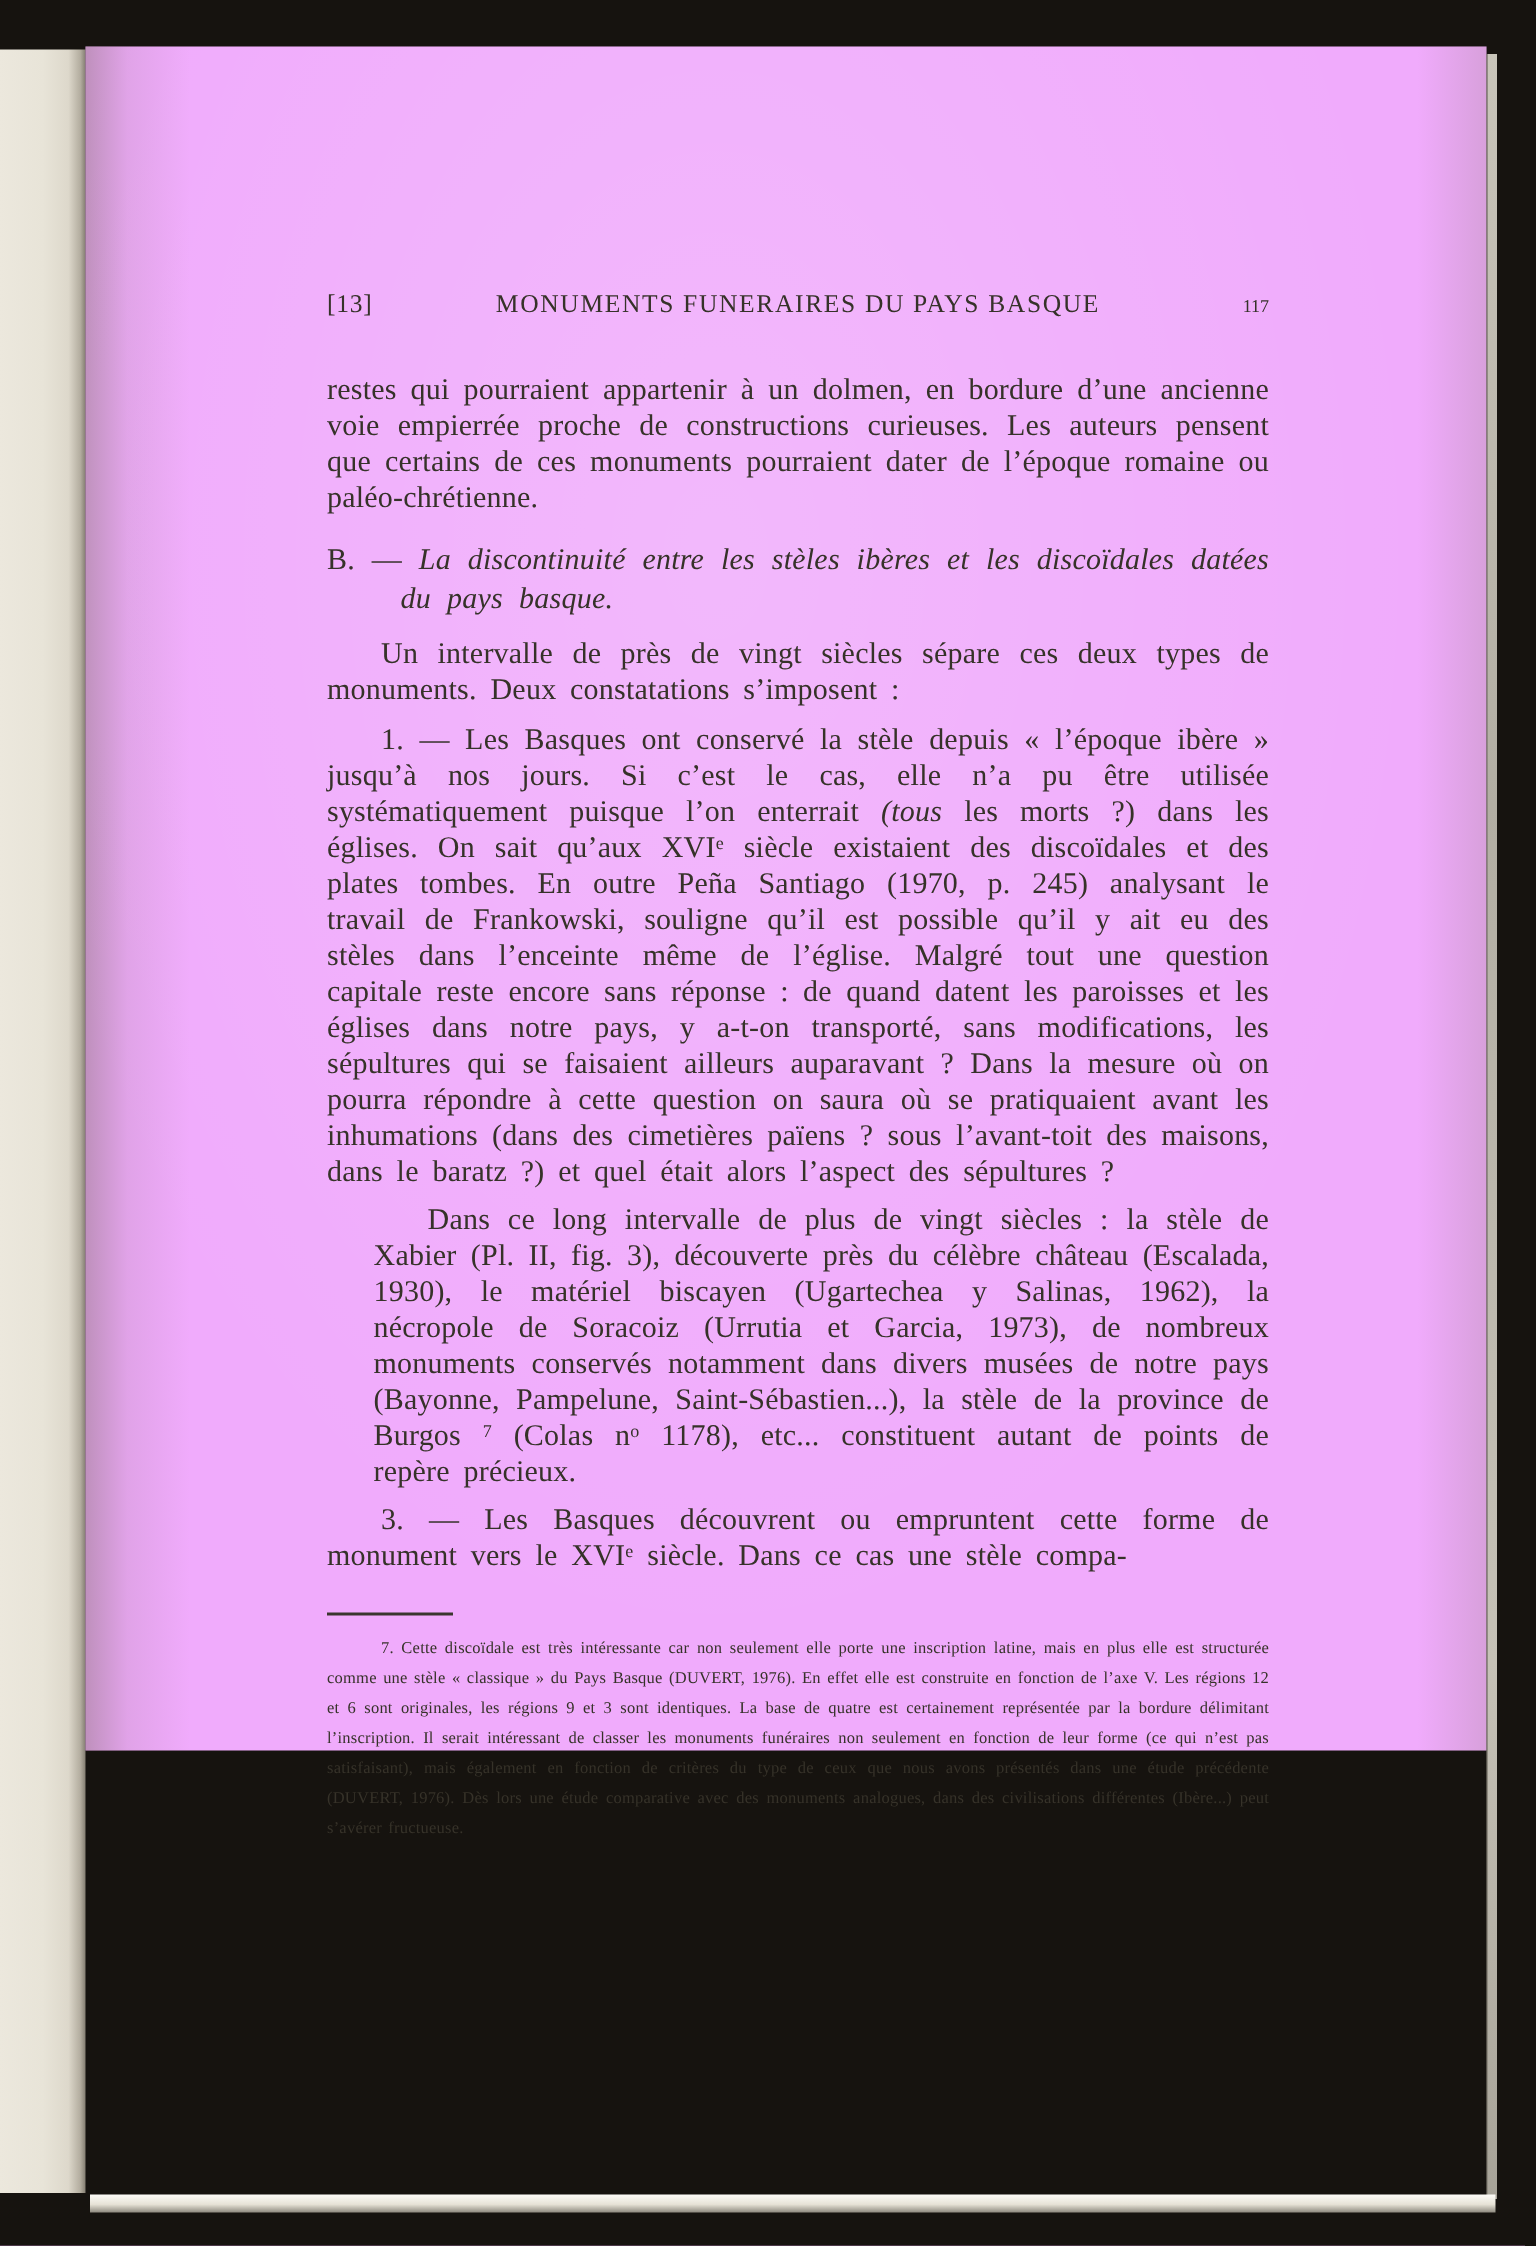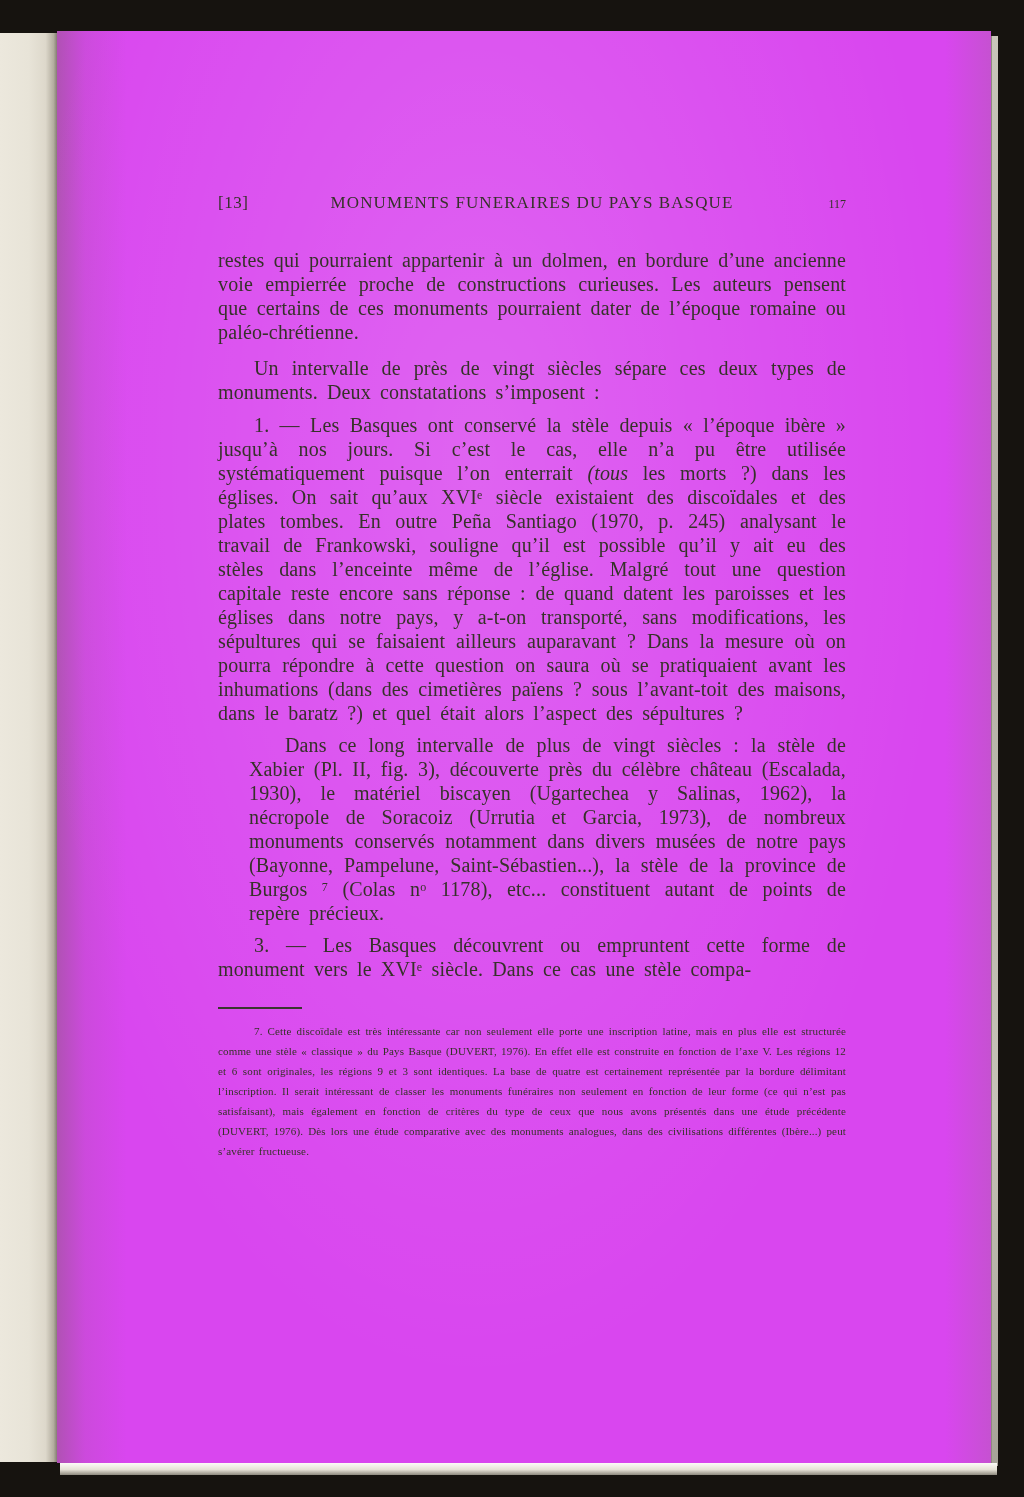--- a/index.html
+++ b/index.html
@@ -17,22 +17,22 @@
   
   .left-page {
     position: absolute; left: 0; top: 33px;
     width: 57px; height: 1429px;
     background: linear-gradient(90deg,
       #ece8dd 0%, #e8e4d8 50%, #ddd8cb 80%, #b3ad9f 94%, #847e72 100%);
   }
   
   .page {
     position: absolute; left: 57px; top: 31px;
-    width: 934px; height: 1432px;
-    background: #d946ef;
+    width: 934px; height: 1136px;
+    background: #f0abfc;
   }
   .page::before { 
     content: ""; position: absolute; left: 0; top: 0; bottom: 0; width: 70px;
     background: linear-gradient(90deg,
       rgba(110,100,84,0.38), rgba(110,100,84,0.12) 40%, rgba(110,100,84,0) 100%);
   }
   .page::after { 
     content: ""; position: absolute; right: 0; top: 0; bottom: 0; width: 46px;
     background: linear-gradient(270deg, rgba(130,120,104,0.22), rgba(130,120,104,0) 100%);
   }
@@ -109,20 +109,21 @@
   <div class="page" data-name="scanned-page">
     <div class="sheen" data-name="paper-sheen"></div>
     <div class="column" data-name="text-column">
       <div class="running-head" data-name="running-head">
         <span class="folio" data-name="folio-number">[13]</span>
         <span class="title" data-name="running-title">MONUMENTS FUNERAIRES DU PAYS BASQUE</span>
         <span class="pnum" data-name="page-number">117</span>
       </div>
       <div class="body-text" data-name="body-text">
           <p class="p" data-name="para-restes"><span>restes qui pourraient appartenir à un dolmen, en bordure d’une ancienne voie empierrée proche de constructions curieuses. Les auteurs pensent que certains de ces monuments pourraient dater de l’époque romaine ou paléo-chrétienne.</span></p>
+          <p class="p" data-name="heading-section-b"><span>B. — </span><span class="it">La discontinuité entre les stèles ibères et les discoïdales datées du pays basque.</span></p>
           <p class="p" data-name="para-intervalle"><span>Un intervalle de près de vingt siècles sépare ces deux types de monuments. Deux constatations s’imposent :</span></p>
           <p class="p" data-name="para-point-1"><span>1. — Les Basques ont conservé la stèle depuis « l’époque ibère » jusqu’à nos jours. Si c’est le cas, elle n’a pu être utilisée systématiquement puisque l’on enterrait </span><span class="it">(tous</span><span> les morts ?) dans les églises. On sait qu’aux XVI</span><sup>e</sup><span> siècle existaient des discoïdales et des plates tombes. En outre Peña Santiago (1970, p. 245) analysant le travail de Frankowski, souligne qu’il est possible qu’il y ait eu des stèles dans l’enceinte même de l’église. Malgré tout une question capitale reste encore sans réponse : de quand datent les paroisses et les églises dans notre pays, y a-t-on transporté, sans modifications, les sépultures qui se faisaient ailleurs auparavant ? Dans la mesure où on pourra répondre à cette question on saura où se pratiquaient avant les inhumations (dans des cimetières païens ? sous l’avant-toit des maisons, dans le baratz ?) et quel était alors l’aspect des sépultures ?</span></p>
           <p class="p" data-name="para-vingt-siecles"><span>Dans ce long intervalle de plus de vingt siècles : la stèle de Xabier (Pl. II, fig. 3), découverte près du célèbre château (Escalada, 1930), le matériel biscayen (Ugartechea y Salinas, 1962), la nécropole de Soracoiz (Urrutia et Garcia, 1973), de nombreux monuments conservés notamment dans divers musées de notre pays (Bayonne, Pampelune, Saint-Sébastien...), la stèle de la province de Burgos </span><sup>7</sup><span> (Colas n</span><sup>o</sup><span> 1178), etc... constituent autant de points de repère précieux.</span></p>
           <p class="p" data-name="para-point-2"><span>3. — Les Basques découvrent ou empruntent cette forme de monument vers le XVI</span><sup>e</sup><span> siècle. Dans ce cas une stèle compa-</span></p>
         </div>
       <div class="rule" data-name="footnote-rule"></div>
       <div class="footnote" data-name="footnote-block">
           <p class="p" data-name="footnote-7"><span>7. Cette discoïdale est très intéressante car non seulement elle porte une inscription latine, mais en plus elle est structurée comme une stèle « classique » du Pays Basque (DUVERT, 1976). En effet elle est construite en fonction de l’axe V. Les régions 12 et 6 sont originales, les régions 9 et 3 sont identiques. La base de quatre est certainement représentée par la bordure délimitant l’inscription. Il serait intéressant de classer les monuments funéraires non seulement en fonction de leur forme (ce qui n’est pas satisfaisant), mais également en fonction de critères du type de ceux que nous avons présentés dans une étude précédente (DUVERT, 1976). Dès lors une étude comparative avec des monuments analogues, dans des civilisations différentes (Ibère...) peut s’avérer fructueuse.</span></p>
         </div>
     </div>

